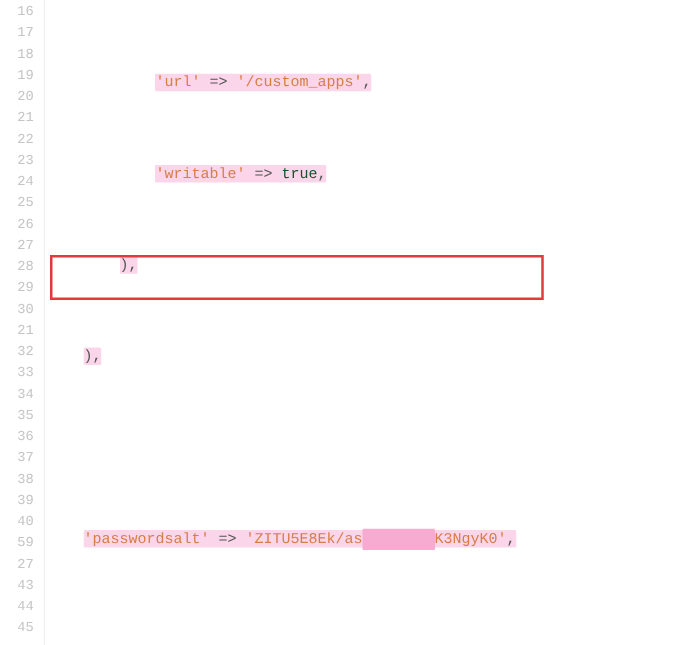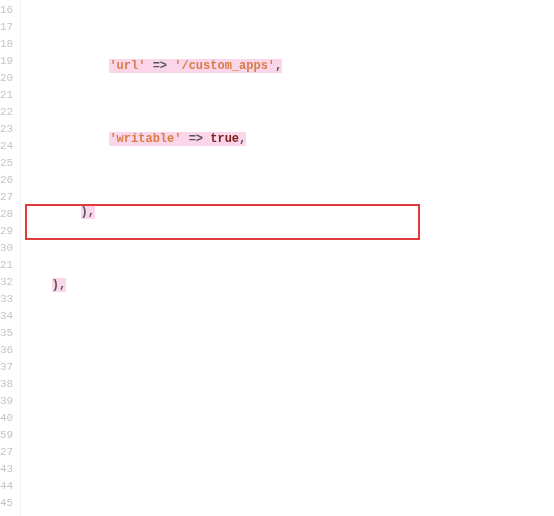--- a/index.html
+++ b/index.html
@@ -10,57 +10,56 @@
     padding: 0;
     width: 554px;
     height: 516px;
     overflow: hidden;
   }
   .editor {
     display: flex;
     height: 100%;
   }
   .gutter {
-    width: 21px;
+    width: 36px;
     background: #fff;
     text-align: right;
     color: #c5c5c5;
     padding-right: 8px;
     user-select: none;
     flex-shrink: 0;
     border-right: 1px solid #f0f0f0;
     padding-top: 2px;
   }
   .gutter div {
     height: 17px;
     line-height: 17px;
     font-size: 11px;
   }
   .code {
     flex: 1;
     padding-left: 0px;
     white-space: pre;
     position: relative;
     padding-top: 2px;
-    font-weight: bold;
   }
   .line {
     height: 17px;
     line-height: 17px;
     position: relative;
     padding-left: 2px;
   }
   
   .hl {
     background: #fbd6ea;
     border-radius: 1px;
   }
   
   .str { color: #d97d46; }      
-  .bool{ color: #7f1d1d; }
+  .bool{ color: #14532d; }
   .op  { color: #555; }
   .punct { color: #555; }
   .mask {
     background: #f7abd0;
     color: #f7abd0;
     border-radius: 1px;
     display: inline-block;
     min-width: 30px;
   }
   .redbox {
@@ -116,21 +115,21 @@
     
     <div class="line"><span>        </span><span class="hl punct">),</span></div>
 
     
     <div class="line"><span>    </span><span class="hl punct">),</span></div>
 
     
     <div class="line"><span>    </span></div>
 
     
-    <div class="line"><span>    </span></div>
+    <div class="line"><span>    </span><span class="hl"><span class="str">'passwordsalt'</span><span class="op"> =&gt; </span><span class="str">'ZITU5E8Ek/as</span><span class="mask">        </span><span class="str">K3NgyK0'</span><span class="punct">,</span></span></div>
 
     
     <div class="line"><span>    </span></div>
 
     
     
 
     
     
 

